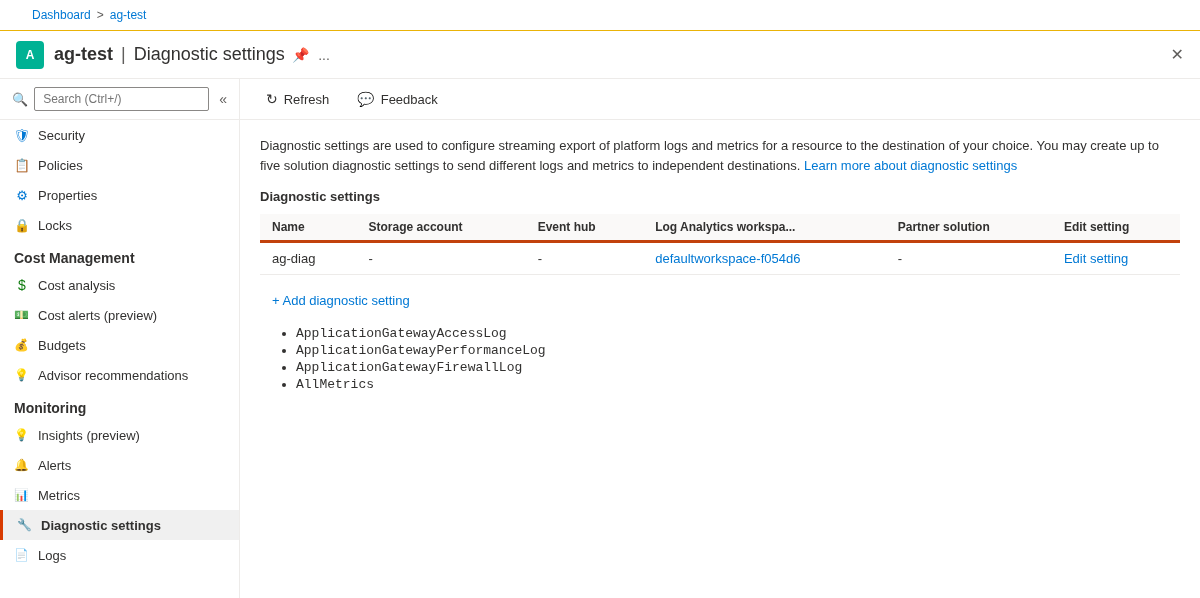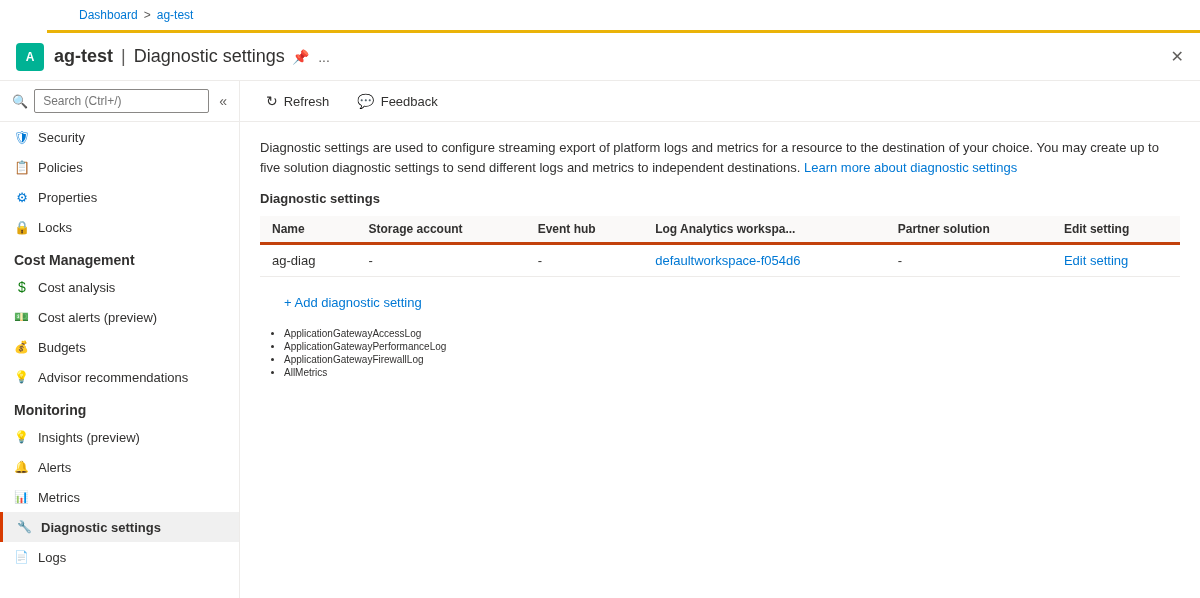--- a/index.html
+++ b/index.html
@@ -40,41 +40,41 @@
     .description a { color: #0078d4; text-decoration: none; }
 
     .section-title { font-size: 13px; font-weight: 600; margin-bottom: 10px; }
 
     
     .diag-table { width: 100%; border-collapse: collapse; }
     .diag-table th { text-align: left; font-size: 12px; font-weight: 600; color: #323130; padding: 6px 12px; border-bottom: 3px solid #c2410c; background: #faf9f8; }
     .diag-table td { padding: 8px 12px; font-size: 13px; border-bottom: 1px solid #edebe9; }
     .diag-table td a { color: #0078d4; text-decoration: none; }
 
-    .add-link { color: #0078d4; text-decoration: none; font-size: 13px; display: inline-flex; align-items: center; gap: 4px; margin: 10px 24px; cursor: pointer; }
+    .add-link { color: #0078d4; text-decoration: none; font-size: 13px; display: inline-flex; align-items: center; gap: 4px; margin: 10px 12px; cursor: pointer; }
 
     .info-text { font-size: 13px; color: #323130; margin: 12px 0 8px; }
     .bullet-list { list-style: disc; margin-left: 24px; }
-    .bullet-list li { font-size: 10px; margin: 2px 0; }
+    .bullet-list li { font-size: 13px; margin: 2px 12px; font-family: Liberation Mono, monospace; }
 
     
     .sidebar::-webkit-scrollbar { width: 6px; }
     .sidebar::-webkit-scrollbar-thumb { background: #c8c6c4; border-radius: 3px; }
 
     
     .icon-shield { color: #0078d4; }
     .icon-policy { color: #0078d4; }
     .icon-props { color: #0078d4; }
     .icon-lock { color: #0078d4; }
     .icon-cost { color: #107c10; }
   </style>
 </head>
 <body>
 
-<div style="padding: 4px 16px; background: #fff; border-bottom: 3px solid #eab308; margin-left: 47px;">
+<div style="padding: 4px 16px; background: #fff; border-bottom: 1px solid #eab308;">
   <div class="breadcrumb">
     <a style="color:#0078d4;text-decoration:none;cursor:pointer;">Dashboard</a>
     <span>&gt;</span>
     <a style="color:#0078d4;text-decoration:none;cursor:pointer;">ag-test</a>
   </div>
 </div>
 
 <div class="top-bar">
   <div class="top-bar-left">
     <div class="app-icon" style="background:#00b294;">

